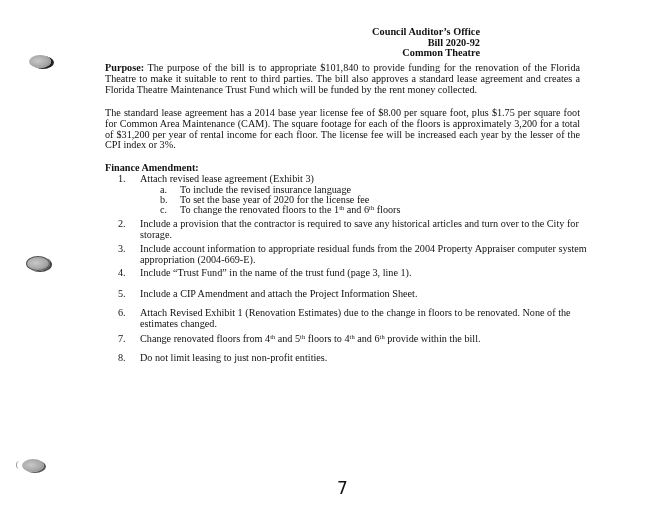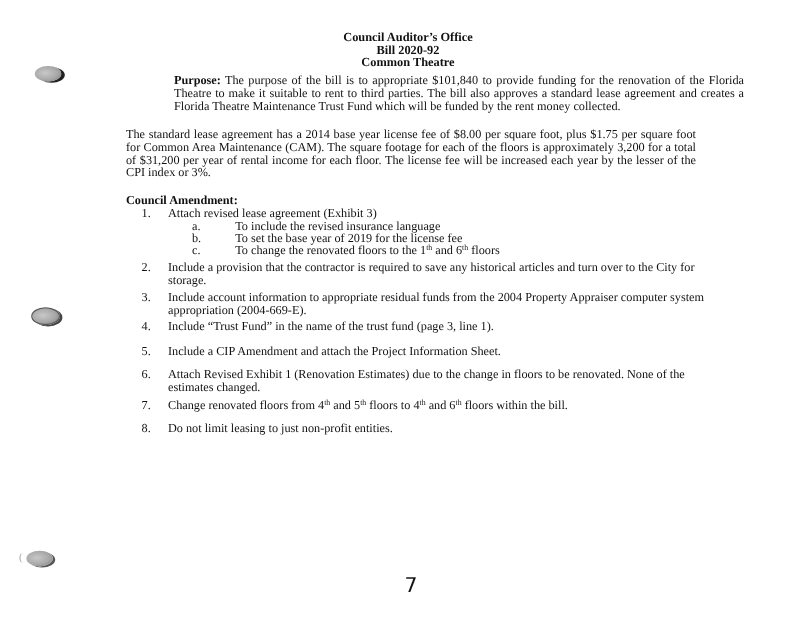--- a/index.html
+++ b/index.html
@@ -14,37 +14,37 @@
     box-shadow: 3px 1px 0 0 #222;
   }
   .hole1 { left: 29px; top: 55px; }
   .hole2 { left: 26px; top: 256px; box-shadow: 2px 1px 0 0 #444; border: 1px solid #555; }
   .hole3 { left: 22px; top: 459px; box-shadow: 2px 1px 0 0 #555; }
   .hole3::before {
     content: ""; position: absolute; left: -6px; top: 2px; width: 6px; height: 8px;
     border-left: 1px solid #999; border-radius: 50%;
   }
   .header {
-    position: absolute; left: 200px; top: 27px; width: 280px; text-align: center;
+    position: absolute; left: 200px; top: 27px; width: 280px; text-align: right;
     font-weight: bold; font-size: 10.3px; line-height: 10.5px;
   }
   .para {
     position: absolute; left: 105px; width: 475px; text-align: justify;
     text-align-last: left;
   }
-  .p-purpose { top: 63px; margin-left: 40px; }
+  .p-purpose { top: 63px; }
   .p-lease { top: 108px; }
   .purpose-label { font-weight: bold; }
   .fa-heading { position: absolute; left: 105px; top: 163px; font-weight: bold; }
   .item { position: absolute; left: 118px; width: 480px; }
   .item .num { position: absolute; left: 0; }
   .item .txt { position: absolute; left: 22px; width: 460px; }
   .sub { position: absolute; left: 160px; }
   .sub .let { position: absolute; left: 0; }
-  .sub .txt { position: absolute; left: 36px; white-space: nowrap; }
+  .sub .txt { position: absolute; left: 20px; white-space: nowrap; }
   sup { font-size: 6.5px; line-height: 0; vertical-align: 3.5px; }
   .pagenum {
     position: absolute; left: 337px; top: 483px;
     font-family: "DejaVu Sans", sans-serif; font-size: 17px; color: #111;
   }
 </style>
 </head>
 <body>
 
 <div class="hole hole1"></div>
@@ -57,33 +57,33 @@
   <div>Common Theatre</div>
 </div>
 
 <div class="para p-purpose">
   <span class="purpose-label">Purpose:</span>
   <span>The purpose of the bill is to appropriate $101,840 to provide funding for the renovation of the Florida Theatre to make it suitable to rent to third parties. The bill also approves a standard lease agreement and creates a Florida Theatre Maintenance Trust Fund which will be funded by the rent money collected.</span>
 </div>
 
 <div class="para p-lease">The standard lease agreement has a 2014 base year license fee of $8.00 per square foot, plus $1.75 per square foot for Common Area Maintenance (CAM). The square footage for each of the floors is approximately 3,200 for a total of $31,200 per year of rental income for each floor. The license fee will be increased each year by the lesser of the CPI index or 3%.</div>
 
-<div class="fa-heading">Council Amendment:</div>
+<div class="fa-heading">Finance Amendment:</div>
 
 <div class="item" style="top:174px;">
   <span class="num">1.</span>
   <span class="txt">Attach revised lease agreement (Exhibit 3)</span>
 </div>
 <div class="sub" style="top:185px;">
   <span class="let">a.</span>
   <span class="txt">To include the revised insurance language</span>
 </div>
 <div class="sub" style="top:195px;">
   <span class="let">b.</span>
-  <span class="txt">To set the base year of 2019 for the license fee</span>
+  <span class="txt">To set the base year of 2020 for the license fee</span>
 </div>
 <div class="sub" style="top:205px;">
   <span class="let">c.</span>
   <span class="txt"><span>To change the renovated floors to the 1</span><sup>th</sup><span> and 6</span><sup>th</sup><span> floors</span></span>
 </div>
 
 <div class="item" style="top:219px;">
   <span class="num">2.</span>
   <span class="txt">Include a provision that the contractor is required to save any historical articles and turn over to the City for storage.</span>
 </div>
@@ -103,21 +103,21 @@
   <span class="txt">Include a CIP Amendment and attach the Project Information Sheet.</span>
 </div>
 
 <div class="item" style="top:308px;">
   <span class="num">6.</span>
   <span class="txt">Attach Revised Exhibit 1 (Renovation Estimates) due to the change in floors to be renovated. None of the estimates changed.</span>
 </div>
 
 <div class="item" style="top:334px;">
   <span class="num">7.</span>
-  <span class="txt"><span>Change renovated floors from 4</span><sup>th</sup><span> and 5</span><sup>th</sup><span> floors to 4</span><sup>th</sup><span> and 6</span><sup>th</sup><span> floors within the bill.</span></span>
+  <span class="txt"><span>Change renovated floors from 4</span><sup>th</sup><span> and 5</span><sup>th</sup><span> floors to 4</span><sup>th</sup><span> and 6</span><sup>th</sup><span> provide within the bill.</span></span>
 </div>
 
 <div class="item" style="top:353px;">
   <span class="num">8.</span>
   <span class="txt">Do not limit leasing to just non-profit entities.</span>
 </div>
 
 <div class="pagenum">7</div>
 
 </body></html>

